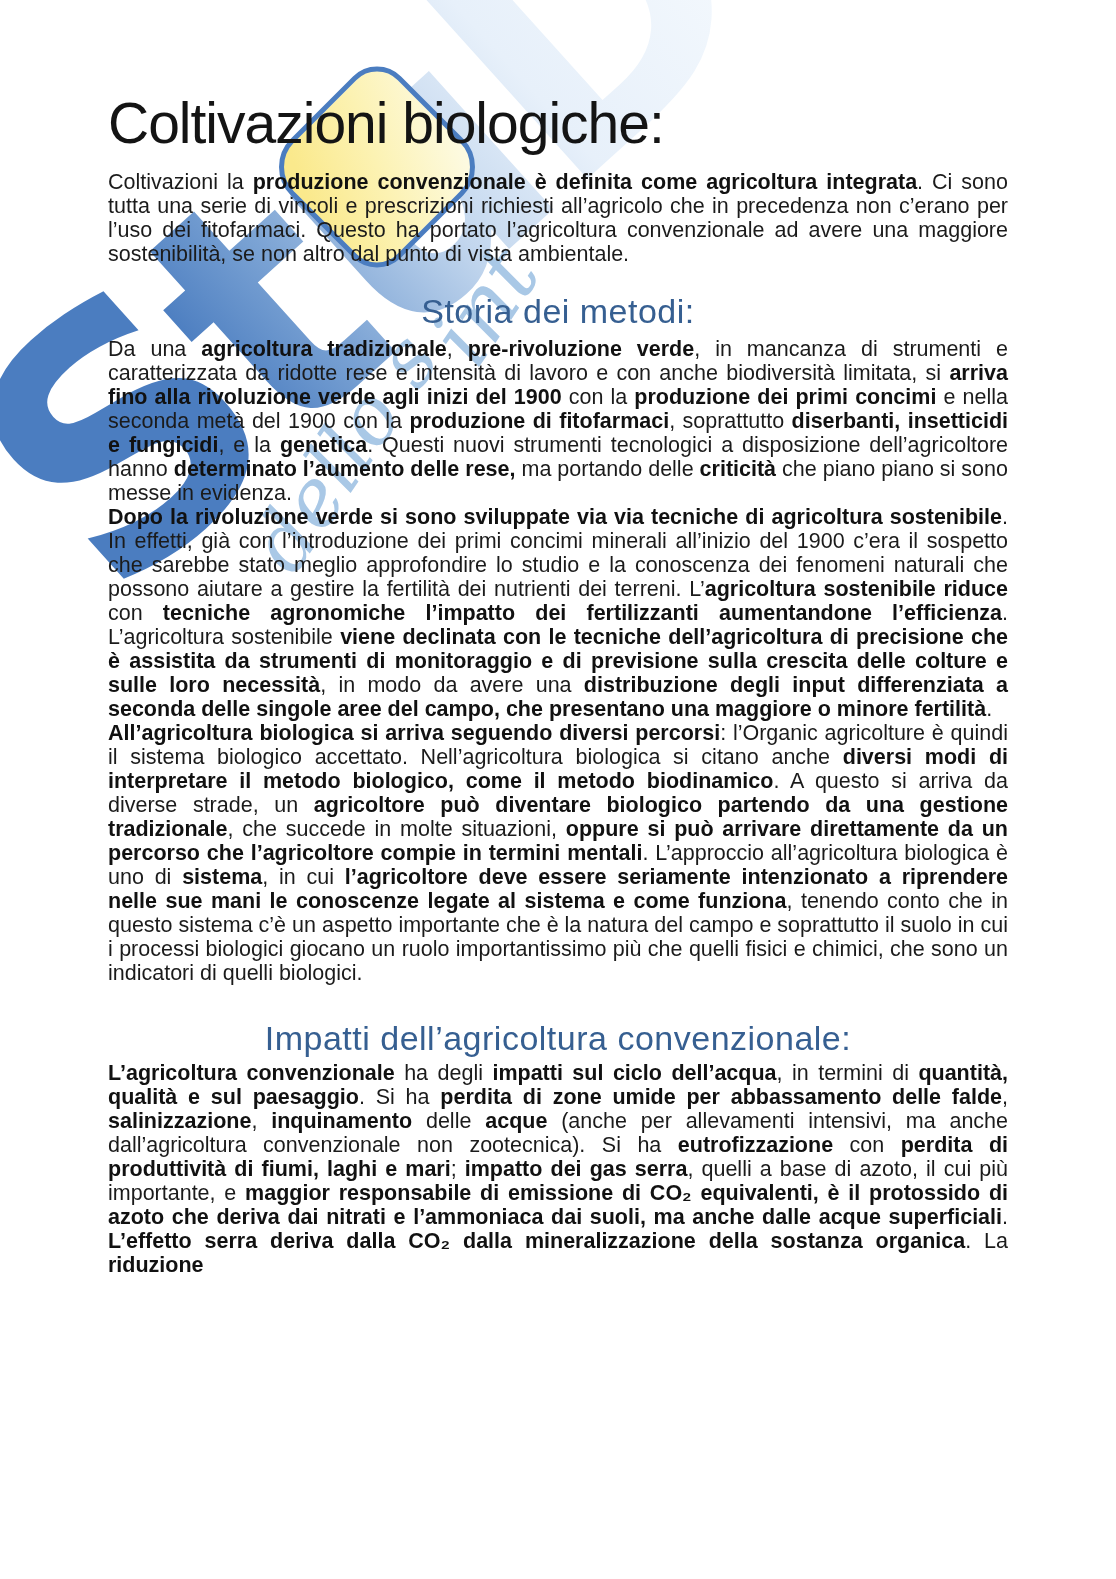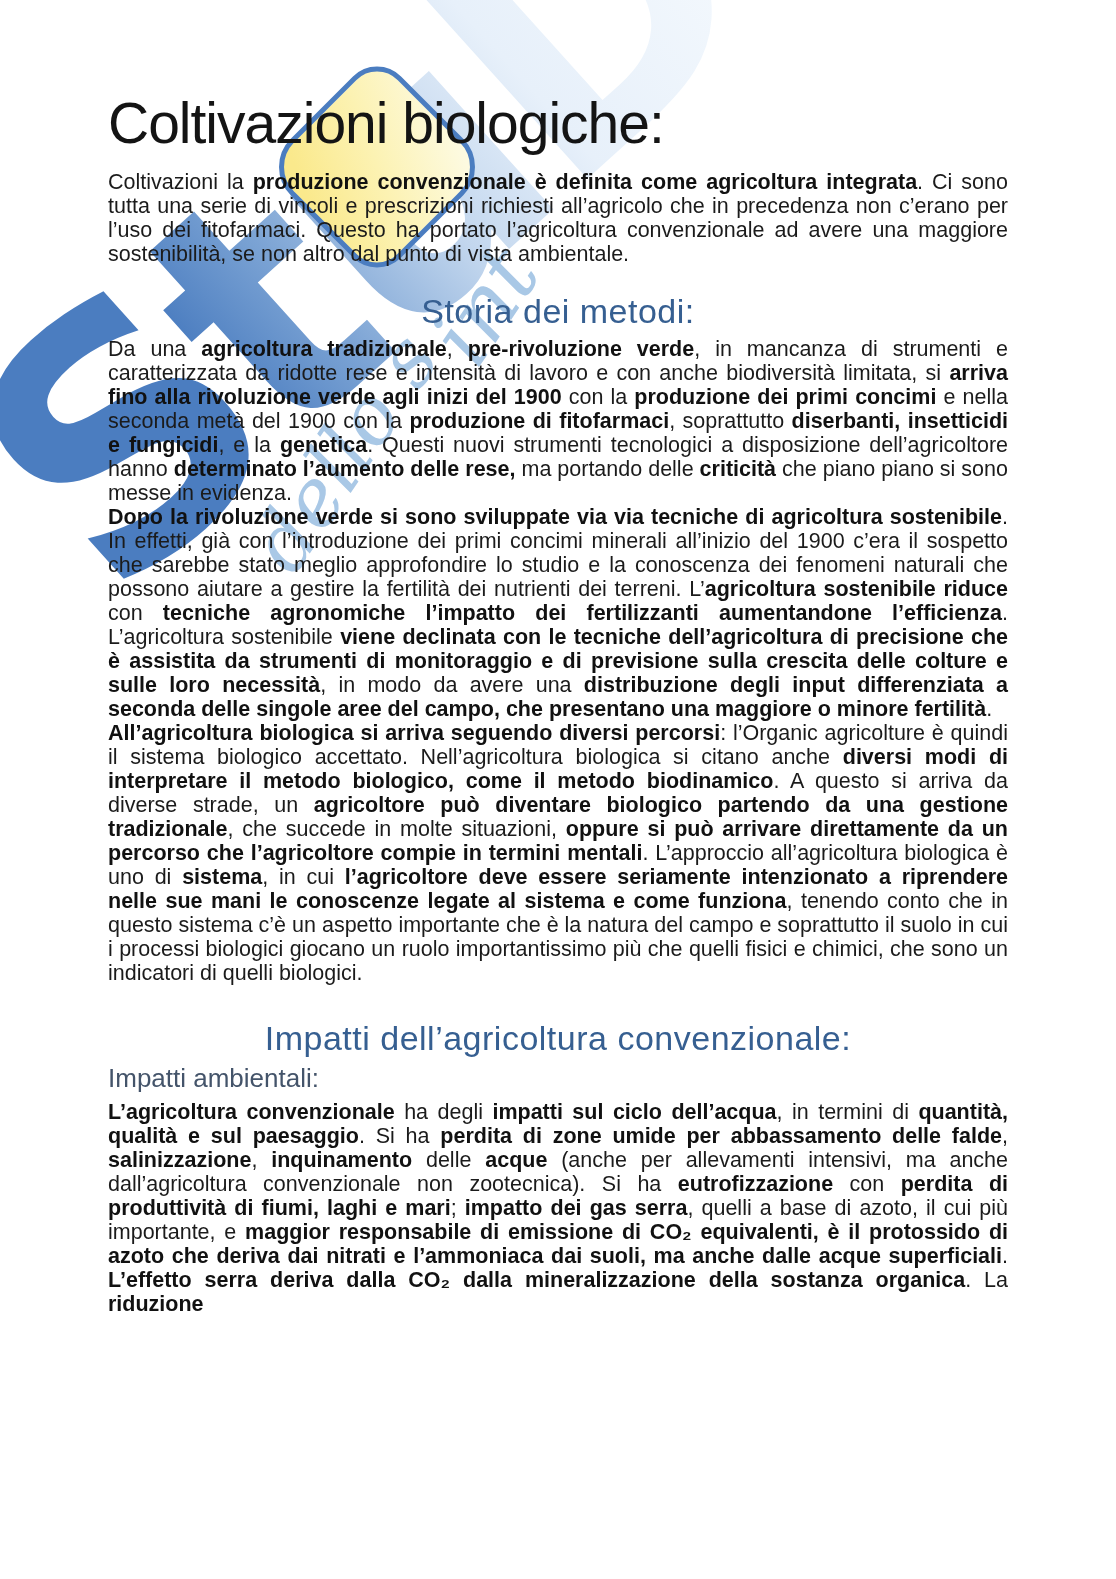--- a/index.html
+++ b/index.html
@@ -116,18 +116,17 @@
 
   <div class="content">
     <div class="doc-title">Coltivazioni biologiche:</div>
     <div>
         <div class="p"><span>Coltivazioni la </span><b>produzione convenzionale è definita come agricoltura integrata</b><span>. Ci sono tutta una serie di vincoli e prescrizioni richiesti all’agricolo che in precedenza non c’erano per l’uso dei fitofarmaci. Questo ha portato l’agricoltura convenzionale ad avere una maggiore sostenibilità, se non altro dal punto di vista ambientale.</span></div>
         <div class="h1">Storia dei metodi:</div>
         <div class="p"><span>Da una </span><b>agricoltura tradizionale</b><span>, </span><b>pre-rivoluzione verde</b><span>, in mancanza di strumenti e caratterizzata da ridotte rese e intensità di lavoro e con anche biodiversità limitata, si </span><b>arriva fino alla rivoluzione verde agli inizi del 1900</b><span> con la </span><b>produzione dei primi concimi</b><span> e nella seconda metà del 1900 con la </span><b>produzione di fitofarmaci</b><span>, soprattutto </span><b>diserbanti, insetticidi e fungicidi</b><span>, e la </span><b>genetica</b><span>. Questi nuovi strumenti tecnologici a disposizione dell’agricoltore hanno </span><b>determinato l’aumento delle rese,</b><span> ma portando delle </span><b>criticità</b><span> che piano piano si sono messe in evidenza.</span></div>
         <div class="p"><b>Dopo la rivoluzione verde si sono sviluppate via via tecniche di agricoltura sostenibile</b><span>. In effetti, già con l’introduzione dei primi concimi minerali all’inizio del 1900 c’era il sospetto che sarebbe stato meglio approfondire lo studio e la conoscenza dei fenomeni naturali che possono aiutare a gestire la fertilità dei nutrienti dei terreni. L’</span><b>agricoltura sostenibile riduce</b><span> con </span><b>tecniche agronomiche l’impatto dei fertilizzanti aumentandone l’efficienza</b><span>. L’agricoltura sostenibile </span><b>viene declinata con le tecniche dell’agricoltura di precisione che è assistita da strumenti di monitoraggio e di previsione sulla crescita delle colture e sulle loro necessità</b><span>, in modo da avere una </span><b>distribuzione degli input differenziata a seconda delle singole aree del campo, che presentano una maggiore o minore fertilità</b><span>.</span></div>
         <div class="p"><b>All’agricoltura biologica si arriva seguendo diversi percorsi</b><span>: l’Organic agricolture è quindi il sistema biologico accettato. Nell’agricoltura biologica si citano anche </span><b>diversi modi di interpretare il metodo biologico, come il metodo biodinamico</b><span>. A questo si arriva da diverse strade, un </span><b>agricoltore può diventare biologico partendo da una gestione tradizionale</b><span>, che succede in molte situazioni, </span><b>oppure si può arrivare direttamente da un percorso che l’agricoltore compie in termini mentali</b><span>. L’approccio all’agricoltura biologica è uno di </span><b>sistema</b><span>, in cui </span><b>l’agricoltore deve essere seriamente intenzionato a riprendere nelle sue mani le conoscenze legate al sistema e come funziona</b><span>, tenendo conto che in questo sistema c’è un aspetto importante che è la natura del campo e soprattutto il suolo in cui i processi biologici giocano un ruolo importantissimo più che quelli fisici e chimici, che sono un indicatori di quelli biologici.</span></div>
         <div class="h1 spaced">Impatti dell’agricoltura convenzionale:</div>
-        <div class="h2">Impatti ambientali:</div>
         <div class="p"><b>L’agricoltura convenzionale</b><span> ha degli </span><b>impatti sul ciclo dell’acqua</b><span>, in termini di </span><b>quantità, qualità e sul paesaggio</b><span>. Si ha </span><b>perdita di zone umide per abbassamento delle falde</b><span>, </span><b>salinizzazione</b><span>, </span><b>inquinamento</b><span> delle </span><b>acque</b><span> (anche per allevamenti intensivi, ma anche dall’agricoltura convenzionale non zootecnica). Si ha </span><b>eutrofizzazione</b><span> con </span><b>perdita di produttività di fiumi, laghi e mari</b><span>; </span><b>impatto dei gas serra</b><span>, quelli a base di azoto, il cui più importante, e </span><b>maggior responsabile di emissione di CO₂ equivalenti, è il protossido di azoto che deriva dai nitrati e l’ammoniaca dai suoli, ma anche dalle acque superficiali</b><span>. </span><b>L’effetto serra deriva dalla CO₂ dalla mineralizzazione della sostanza organica</b><span>. La </span><b>riduzione</b></div>
       </div>
   </div>
 
 </div>
 
 </body></html>

